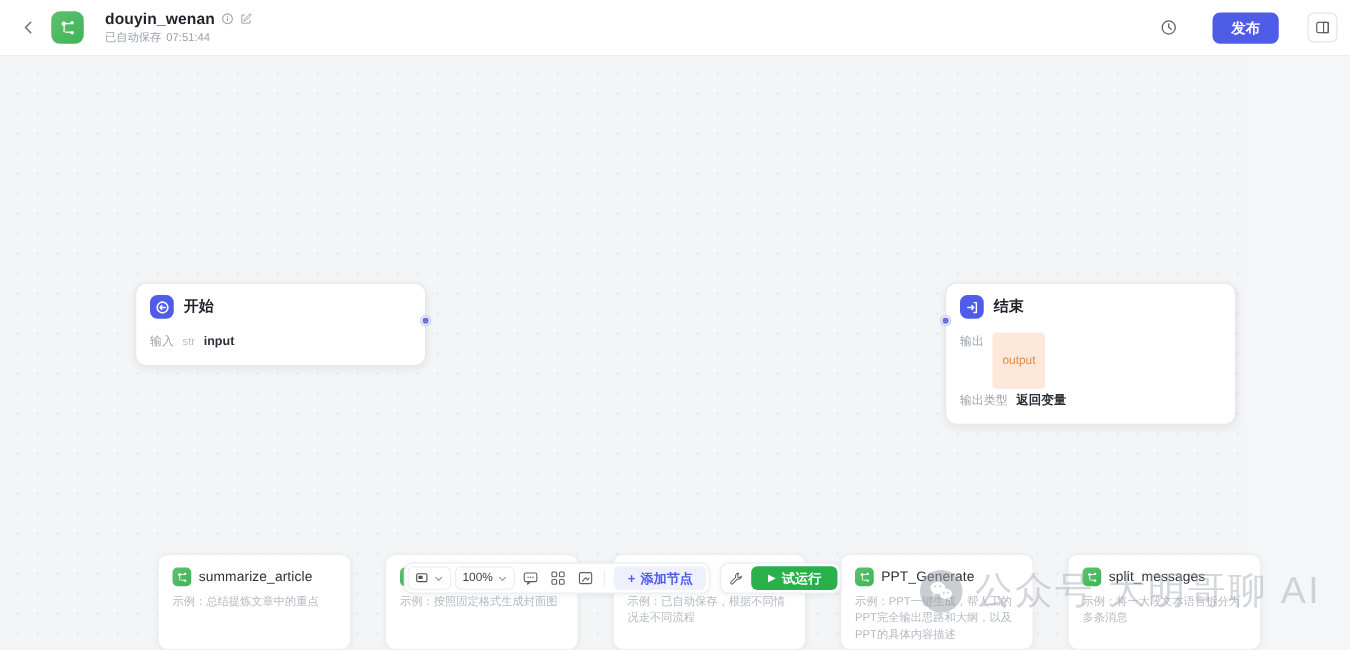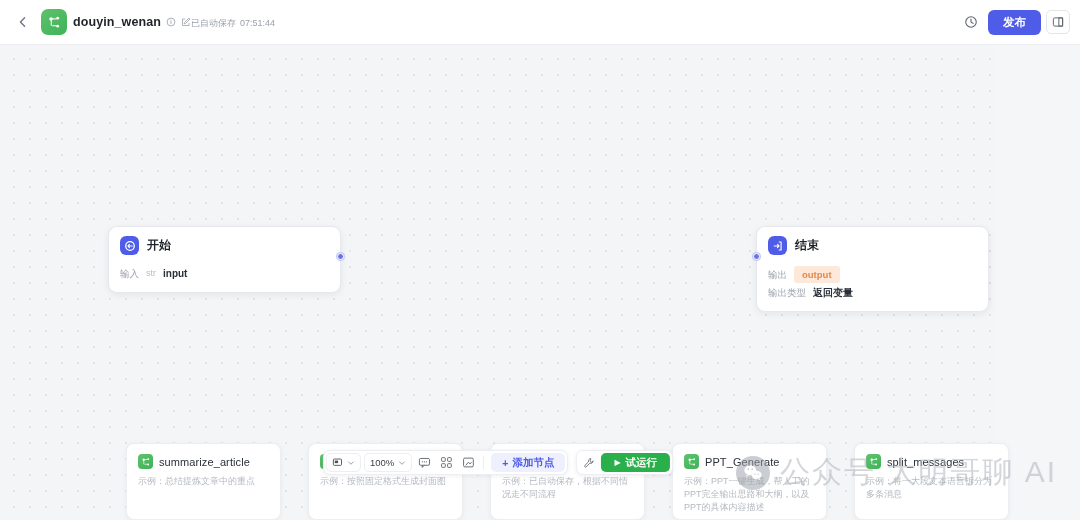--- a/index.html
+++ b/index.html
@@ -25,33 +25,33 @@
     display: flex; align-items: center; justify-content: center;
     color: #6b7280; cursor: pointer; border-radius: 5px;
   }
   .app-icon {
     width: 26px; height: 26px; margin-left: 5px;
     background: linear-gradient(140deg,#5ec16e,#3fb358);
     border-radius: 7px;
     display: flex; align-items: center; justify-content: center;
     flex: none;
   }
-  .title-wrap { margin-left: 6px; display: flex; flex-direction: row; justify-content: flex-end; }
+  .title-wrap { margin-left: 17px; display: flex; flex-direction: column; justify-content: flex-end; }
   .title-line { display: flex; align-items: center; gap: 5px; }
   .app-title {
     font-size: 12.5px; font-weight: bold; color: #1f2329; letter-spacing: .1px;
   }
   .title-ic { color: #9aa1ab; display: flex; align-items: center; cursor: pointer; }
   .save-line { display: flex; align-items: center; gap: 4px; margin-top: 2px; }
   .save-text { font-size: 9px; color: #9aa1ab; }
   .save-time { font-size: 9px; color: #9aa1ab; }
 
   .topbar-right {
     margin-left: auto; margin-right: 10px;
-    display: flex; align-items: center; gap: 5px;
+    display: flex; align-items: center; gap: 23px;
   }
   .icon-btn {
     width: 24px; height: 24px; border-radius: 6px;
     display: flex; align-items: center; justify-content: center;
     color: #5b6068; cursor: pointer;
   }
   .publish-btn {
     height: 25px; padding: 0 15px; border-radius: 6px;
     background: #4e5ce8; color: #fff;
     font-size: 11.5px; font-weight: bold;
@@ -90,30 +90,30 @@
   }
   .node-ic {
     width: 19px; height: 19px; border-radius: 6px;
     background: #4e5ce8;
     display: flex; align-items: center; justify-content: center;
     flex: none;
   }
   .node-title { font-size: 12px; font-weight: bold; color: #1f2329; }
   .node-body { padding: 3px 11px 10px 11px; }
   .node-row {
-    display: flex; align-items: center; gap: 7px;
+    display: flex; gap: 7px;
     font-size: 9.5px; line-height: 15px; padding: 1px 0;
   }
   .row-key { color: #9aa1ab; flex: none; }
   .type-tag { color: #b9bec6; font-size: 9px; }
   .row-val { color: #2b3038; font-weight: bold; font-size: 10px; }
   .out-tag {
     background: #fde8da; color: #e08a4a;
-    border-radius: 3px; padding: 1px 8px;
-    font-size: 9.5px; font-weight: bold;
+    border-radius: 3px; padding: 15px 8px;
+    font-size: 9.5px; font-weight: normal;
   }
   .row-val-plain { color: #2b3038; font-size: 10px; font-weight: bold; }
   .port {
     position: absolute; width: 7px; height: 7px; border-radius: 50%;
     background: #6b74e0; border: 1.5px solid #fff;
     box-shadow: 0 0 0 1px #c4c9f2;
     cursor: crosshair;
   }
   .port.out { right: -4px; top: 26px; }
   .port.in  { left: -4px; top: 26px; }

